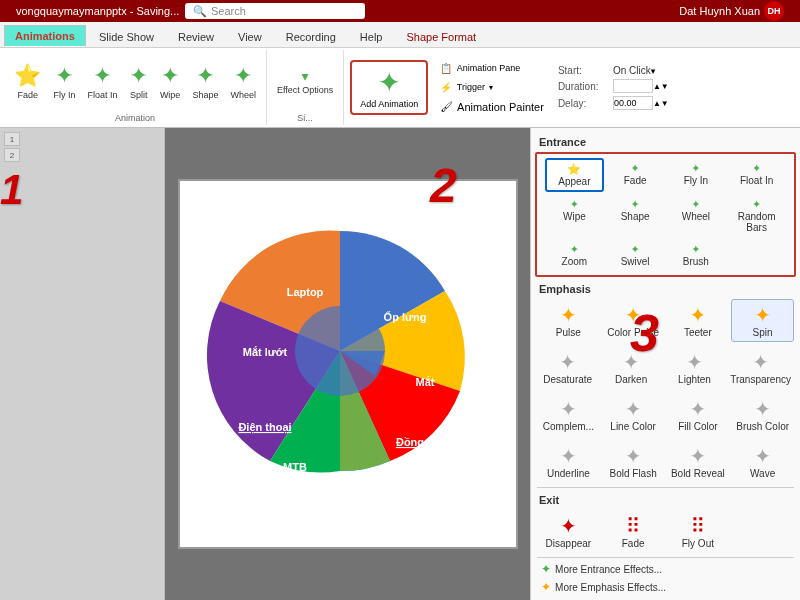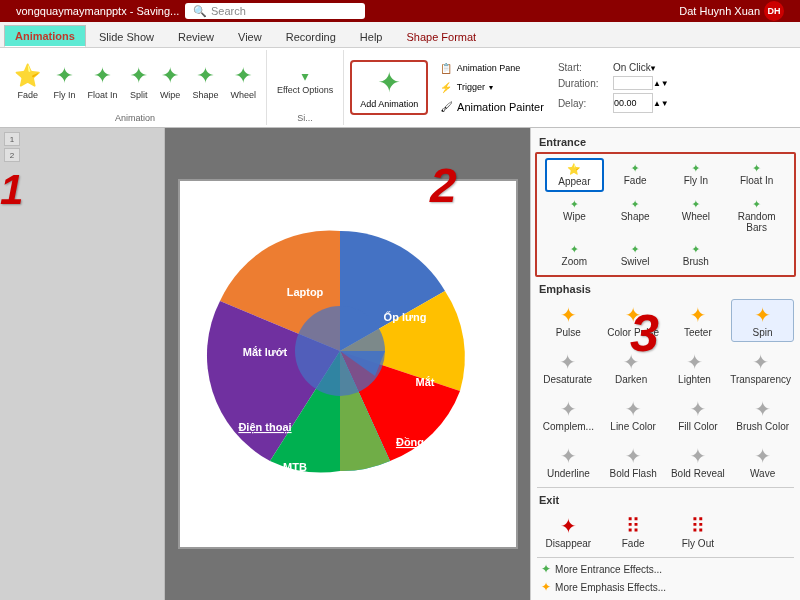--- a/index.html
+++ b/index.html
@@ -385,21 +385,21 @@
         <span class="ribbon-control-value">On Click</span>
         <span style="cursor:pointer;font-size:9px">▾</span>
       </div>
       <div class="ribbon-control-row">
         <span class="ribbon-control-label">Duration:</span>
         <input type="text" style="width: 40px; height: 14px; font-size: 9px; border: 1px solid rgb(204, 204, 204);">
         <span style="font-size:8px;cursor:pointer">▲▼</span>
       </div>
       <div class="ribbon-control-row">
         <span class="ribbon-control-label">Delay:</span>
-        <input type="text" value="00.00" style="width: 40px; height: 20px; font-size: 9px; border: 1px solid rgb(204, 204, 204);">
+        <input type="text" value="00.00" style="width: 40px; height: 14px; font-size: 9px; border: 1px solid rgb(204, 204, 204);">
         <span style="font-size:8px;cursor:pointer">▲▼</span>
       </div>
     </div>
   </div>
 </div>
 
 <div class="main-area" style="position:relative">
 
   <div class="label-1">1</div>
 

